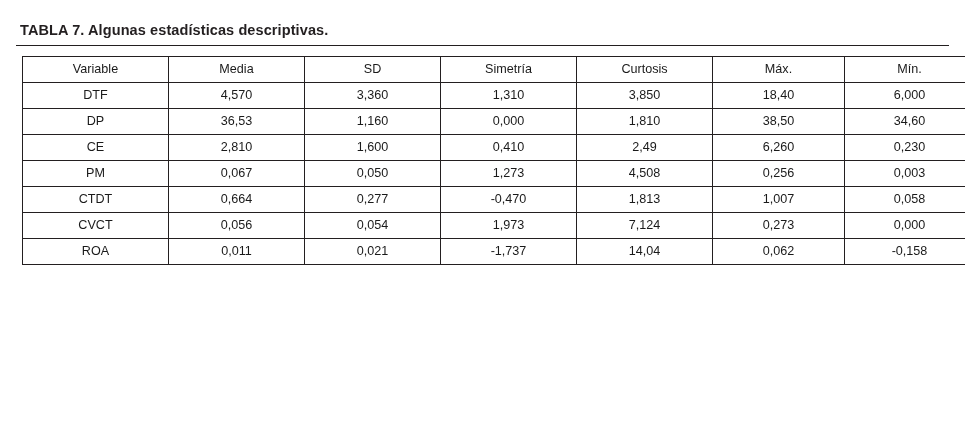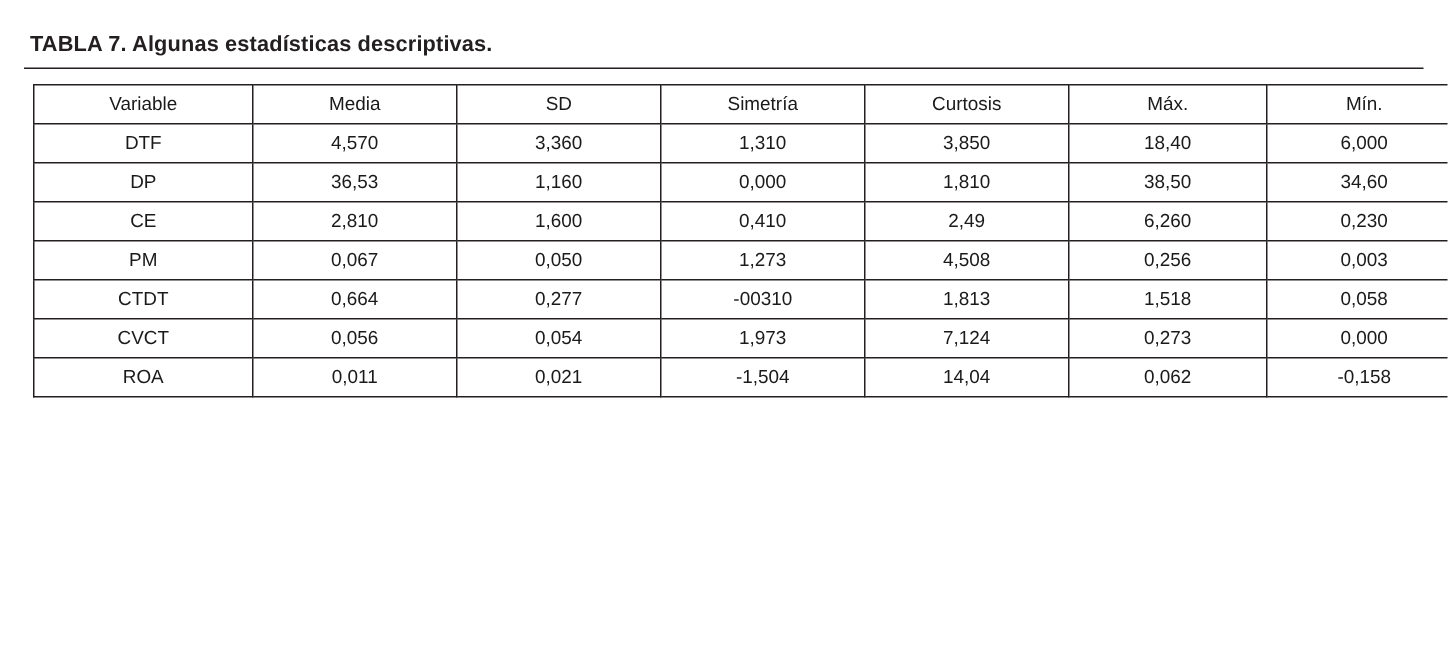--- a/index.html
+++ b/index.html
@@ -125,39 +125,39 @@
           <td>0,050</td>
           <td>1,273</td>
           <td>4,508</td>
           <td>0,256</td>
           <td>0,003</td>
         </tr>
         <tr>
           <td>CTDT</td>
           <td>0,664</td>
           <td>0,277</td>
-          <td>-00310</td>
+          <td>-0,470</td>
           <td>1,813</td>
-          <td>1,518</td>
+          <td>1,007</td>
           <td>0,058</td>
         </tr>
         <tr>
           <td>CVCT</td>
           <td>0,056</td>
           <td>0,054</td>
           <td>1,973</td>
           <td>7,124</td>
           <td>0,273</td>
           <td>0,000</td>
         </tr>
         <tr>
           <td>ROA</td>
           <td>0,011</td>
           <td>0,021</td>
-          <td>-1,504</td>
+          <td>-1,737</td>
           <td>14,04</td>
           <td>0,062</td>
           <td>-0,158</td>
         </tr>
       </tbody>
   </table>
 
 </div>
 
 </body></html>

